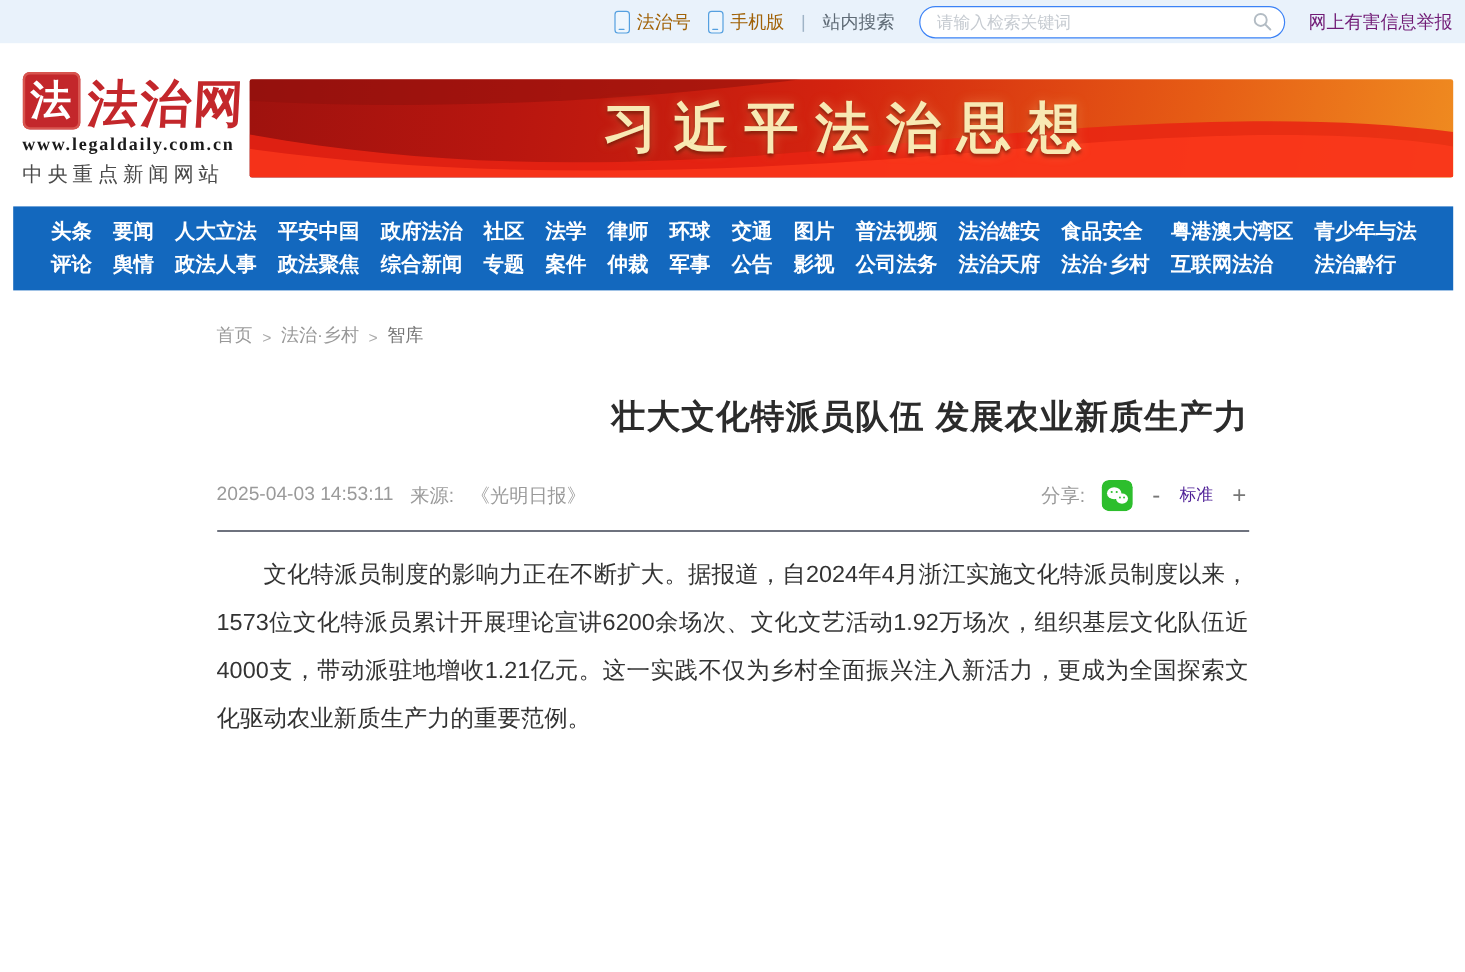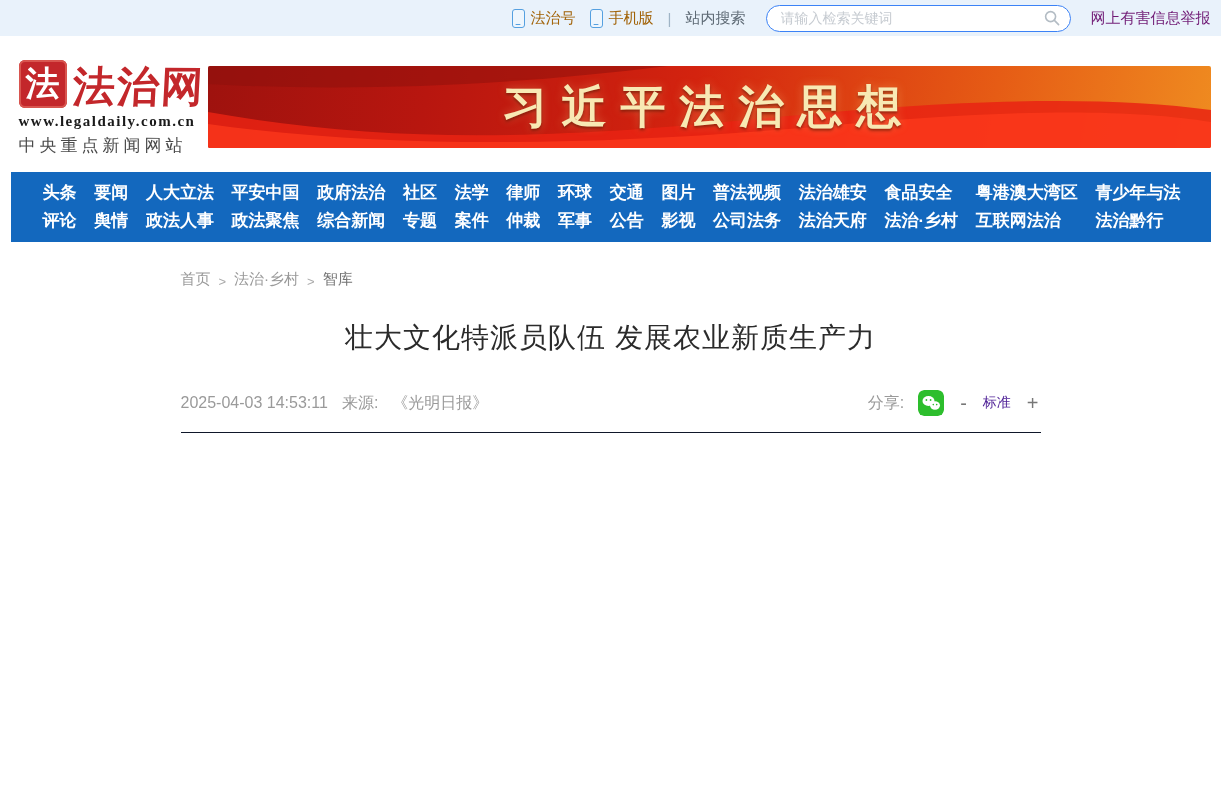--- a/index.html
+++ b/index.html
@@ -41,21 +41,21 @@
   .nav-col { display:flex; flex-direction:column; align-items:flex-start; }
   .nav-link { color:#ffffff; font-size:17px; font-weight:bold; line-height:28px; text-decoration:none; white-space:nowrap; cursor:pointer; }
 
   
   .article-wrap { width:860px; margin:0 auto; }
   .breadcrumb { margin-top:28px; font-size:15px; color:#999; display:flex; align-items:flex-end; gap:8px; }
   .crumb { color:#999; cursor:pointer; }
   .crumb.current { color:#737373; }
   .crumb-sep { color:#aaa; font-size:13px; }
 
-  .article-title { margin-top:30px; text-align:center; font-size:28px; font-weight:normal; color:#2b2b2b; letter-spacing:1px; }
+  .article-title { margin-top:40px; text-align:right; font-size:28px; font-weight:bold; color:#2b2b2b; letter-spacing:1px; }
 
   .meta-row { margin-top:33px; display:flex; align-items:center; justify-content:space-between; border-bottom:1px solid #0f172a; padding-bottom:16px; }
   .meta-left { display:flex; align-items:center; gap:14px; font-size:16px; color:#9a9a9a; }
   .meta-right { display:flex; align-items:center; gap:14px; font-size:16px; color:#9a9a9a; }
   .wechat { width:26px; height:26px; border-radius:6px; cursor:pointer; }
   .font-btn { font-size:20px; color:#777; cursor:pointer; line-height:1; padding:0 2px; }
   .font-standard { font-size:14px; color:#4c1d95; }
 
   .article-body { margin-top:16px; padding-bottom:16px; }
   .article-body p { font-size:19.5px; line-height:40px; color:#333; text-align:justify; text-indent:2em; }
@@ -203,15 +203,16 @@
         <circle cx="15.3" cy="14.6" r="0.8" fill="#2dbe2d"></circle>
         <circle cx="18.7" cy="14.6" r="0.8" fill="#2dbe2d"></circle>
       </svg>
       <span class="font-btn">-</span>
       <span class="font-standard">标准</span>
       <span class="font-btn">+</span>
     </div>
   </div>
 
   <div class="article-body">
+    <p>文化特派员制度的影响力正在不断扩大。据报道，自2024年4月浙江实施文化特派员制度以来，1573位文化特派员累计开展理论宣讲6200余场次、文化文艺活动1.92万场次，组织基层文化队伍近4000支，带动派驻地增收1.21亿元。这一实践不仅为乡村全面振兴注入新活力，更成为全国探索文化驱动农业新质生产力的重要范例。</p>
   </div>
 
 </div>
 
 </body></html>

